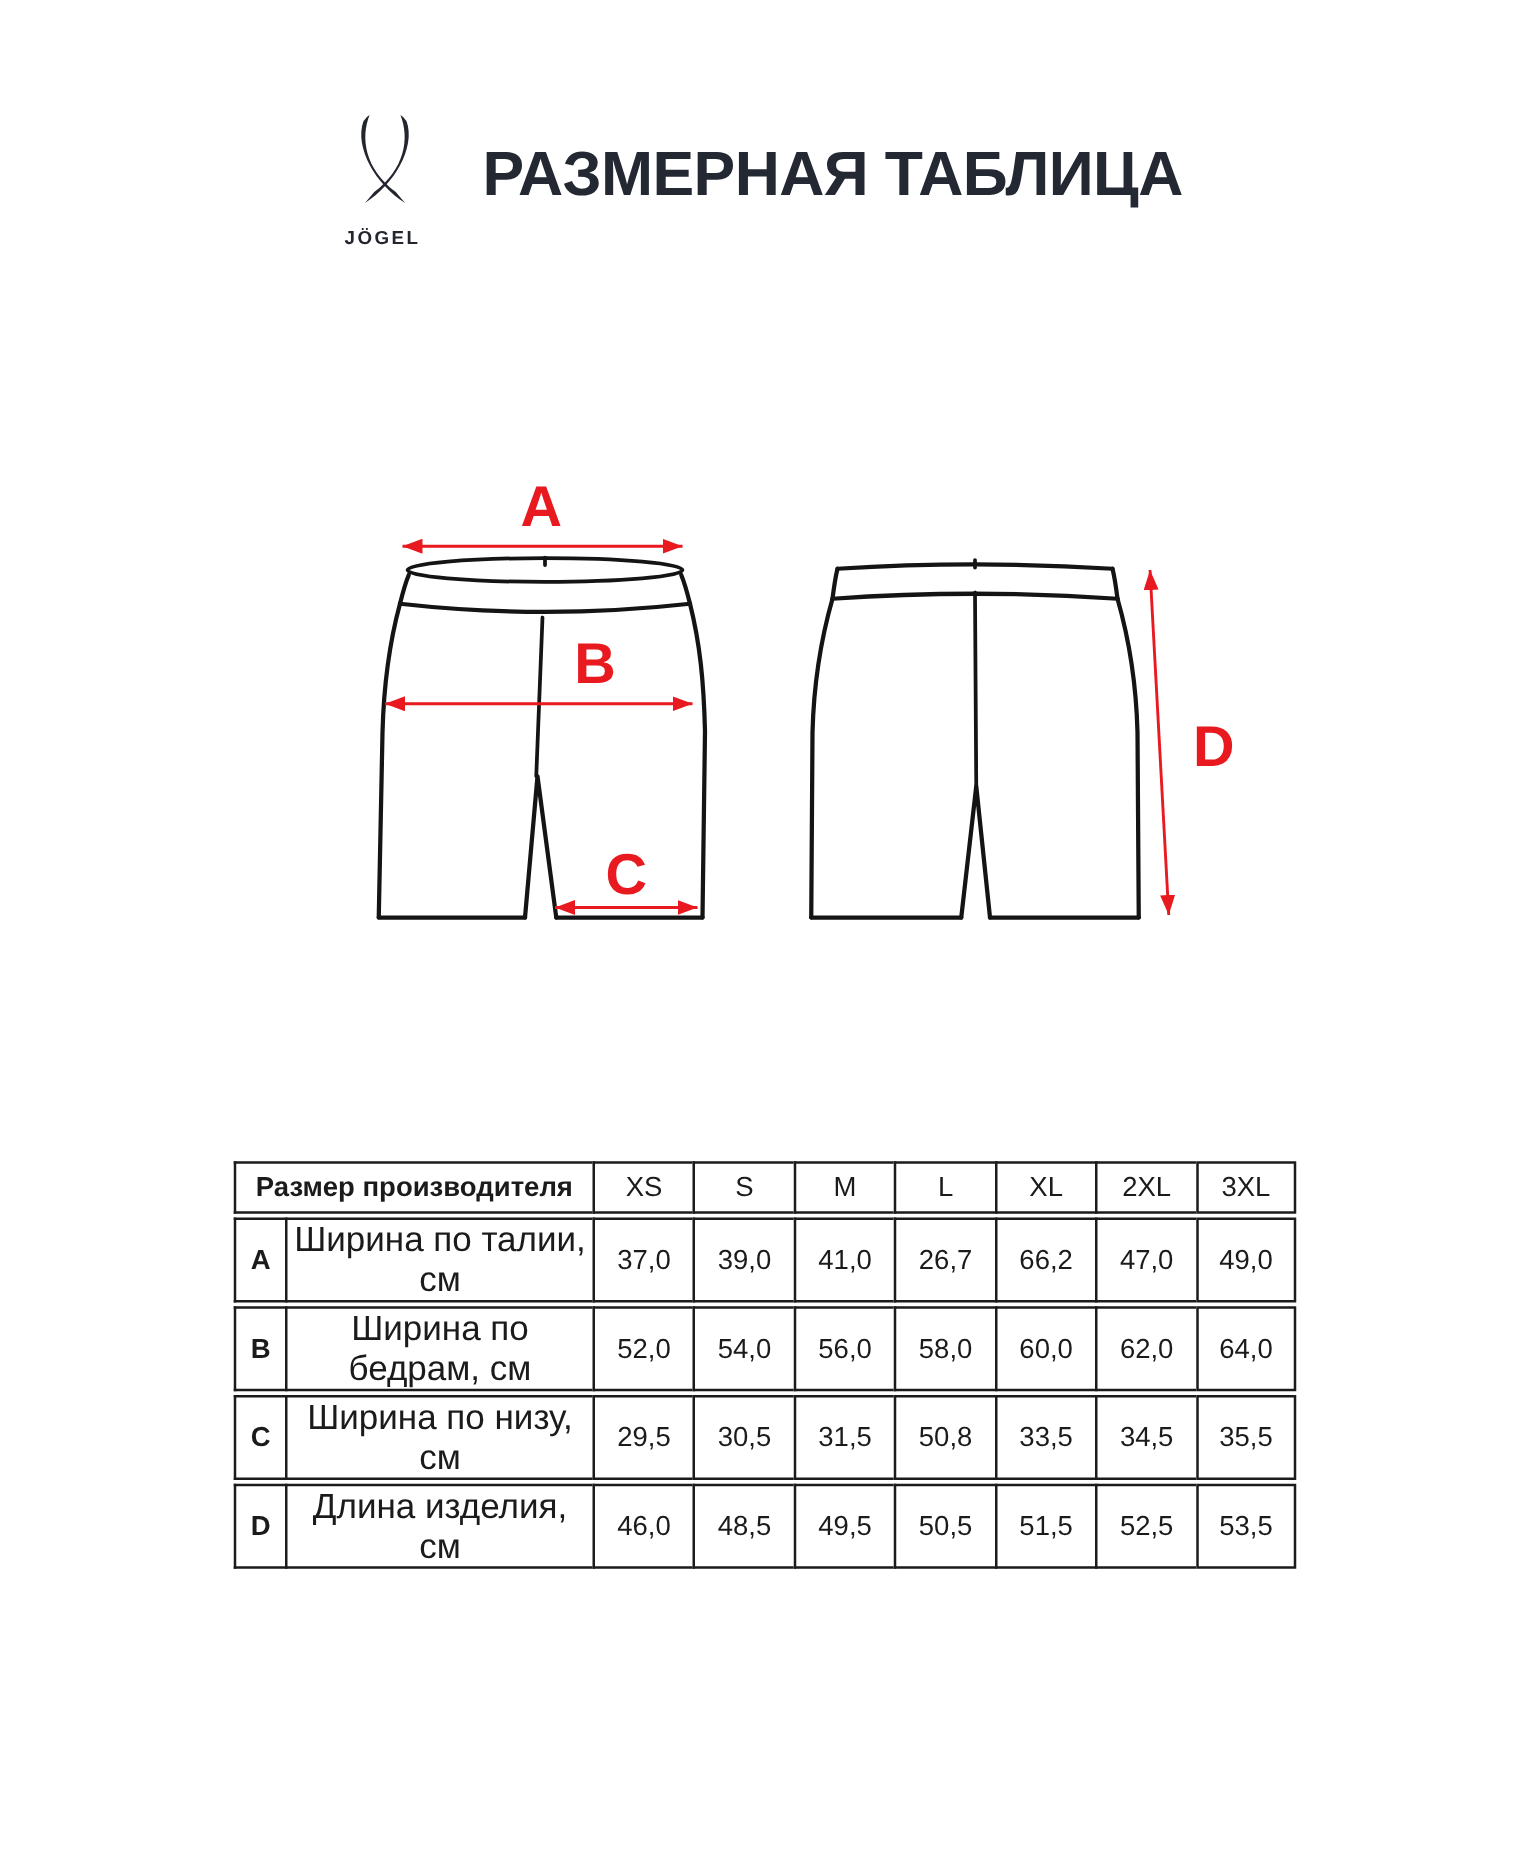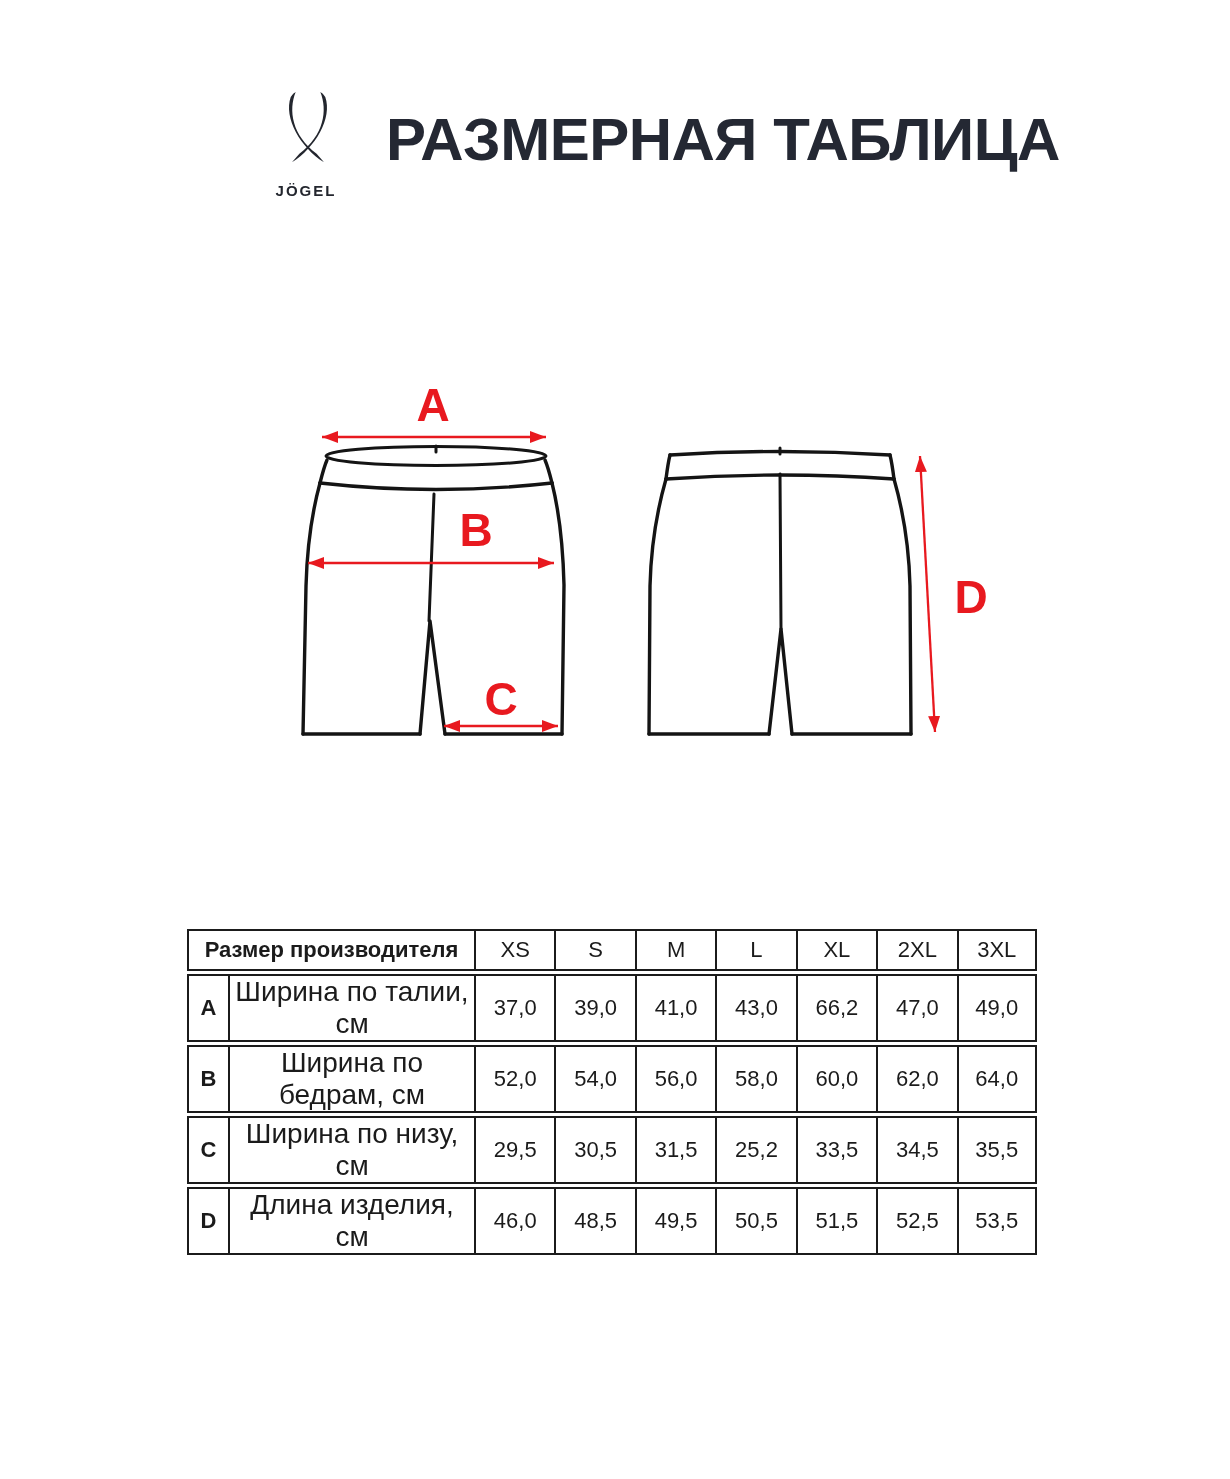--- a/index.html
+++ b/index.html
@@ -13,21 +13,21 @@
 
   
   .logo-icon { position:absolute; left:276px; top:92px; width:64px; height:74px; }
   .logo-wordmark {
     position:absolute; left:240px; top:182px; width:132px;
     text-align:center; font-size:15px; font-weight:700; letter-spacing:2px;
     color:#23262e;
   }
   .page-title {
     position:absolute; left:386px; top:112px;
-    font-size:60px; line-height:55px; font-weight:700; letter-spacing:-0.5px;
+    font-size:50px; line-height:55px; font-weight:700; letter-spacing:-0.5px;
     color:#242833; white-space:nowrap;
   }
 
   
   .diagram { position:absolute; left:270px; top:383px; width:745px; height:382px; }
   .outline { fill:none; stroke:#141414; stroke-width:3.4; stroke-linecap:round; stroke-linejoin:round; }
   .thin    { stroke-width:3; }
   .arrow   { stroke:#e8191f; stroke-width:2.3; }
   .mlabel  { fill:#e8191f; font-family:"Liberation Sans", sans-serif; font-weight:700; font-size:46px; text-anchor:middle; }
 
@@ -133,21 +133,21 @@
         <th>XL</th>
         <th>2XL</th>
         <th>3XL</th>
       </tr>
       <tr>
         <th class="letter">A</th>
         <td class="desc">Ширина по талии, см</td>
         <td>37,0</td>
         <td>39,0</td>
         <td>41,0</td>
-        <td>43,0</td>
+        <td>26,7</td>
         <td>66,2</td>
         <td>47,0</td>
         <td>49,0</td>
       </tr>
       <tr>
         <th class="letter">B</th>
         <td class="desc">Ширина по бедрам, см</td>
         <td>52,0</td>
         <td>54,0</td>
         <td>56,0</td>
@@ -155,21 +155,21 @@
         <td>60,0</td>
         <td>62,0</td>
         <td>64,0</td>
       </tr>
       <tr>
         <th class="letter">C</th>
         <td class="desc">Ширина по низу, см</td>
         <td>29,5</td>
         <td>30,5</td>
         <td>31,5</td>
-        <td>25,2</td>
+        <td>50,8</td>
         <td>33,5</td>
         <td>34,5</td>
         <td>35,5</td>
       </tr>
       <tr>
         <th class="letter">D</th>
         <td class="desc">Длина изделия, см</td>
         <td>46,0</td>
         <td>48,5</td>
         <td>49,5</td>

